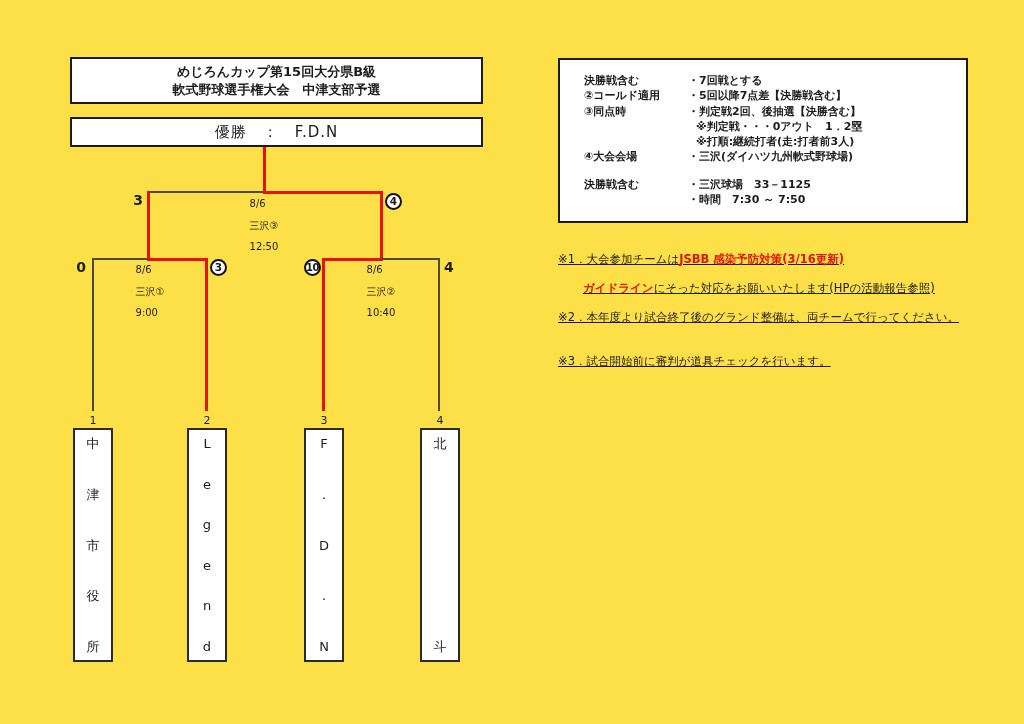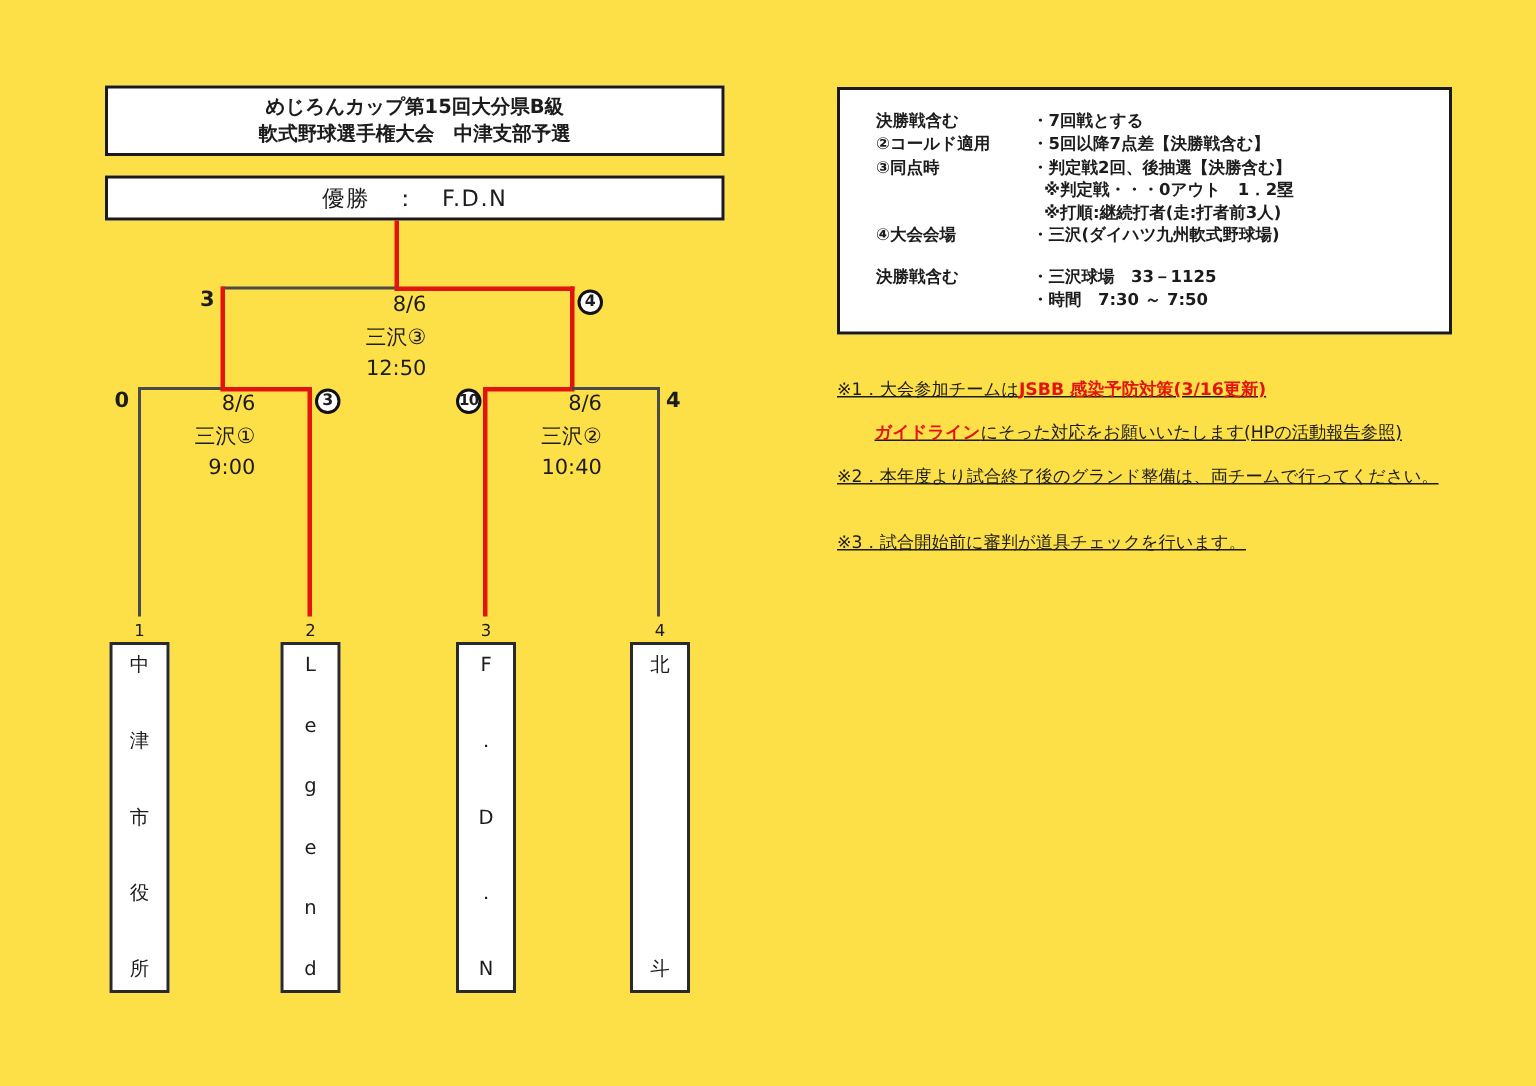--- a/index.html
+++ b/index.html
@@ -23,22 +23,22 @@
   .vline.red { width:3px; background:#e3140d; }
   
   .score { position:absolute; font-weight:bold; font-size:14px; line-height:14px; }
   .score.ralign { width:14px; text-align:right; }
   .circle { position:absolute; width:17px; height:17px; border:2px solid #111;
     border-radius:50%; box-sizing:border-box; background:#fff;
     display:flex; align-items:center; justify-content:center;
     font-size:10.5px; font-weight:bold; line-height:1; }
   .circle.wide { font-size:10px; letter-spacing:-0.5px; }
   
-  .match-info { position:absolute; transform:translateX(-50%); text-align:right;
-    font-size:14px; line-height:21.5px; white-space:nowrap; }
+  .match-info { position:absolute; transform:translateX(-50%); text-align:left;
+    font-size:10px; line-height:21.5px; white-space:nowrap; }
   
   .seed { position:absolute; transform:translateX(-50%); font-size:11px; line-height:12px; }
   .team-box { position:absolute; width:40px; height:234px; border:2px solid #2a2a2a;
     box-sizing:border-box; background:#fff; display:flex; flex-direction:column;
     align-items:center; justify-content:space-between; padding:7px 0; font-size:13px; line-height:13px; }
   
   .rules-box { left:558px; top:58px; width:410px; height:165px; padding:13px 10px 0 24px; }
   .info-row { display:flex; font-size:11px; font-weight:bold; line-height:15.3px; white-space:nowrap; }
   .info-label { width:104px; flex-shrink:0; }
   .info-value.indent { padding-left:8px; }

